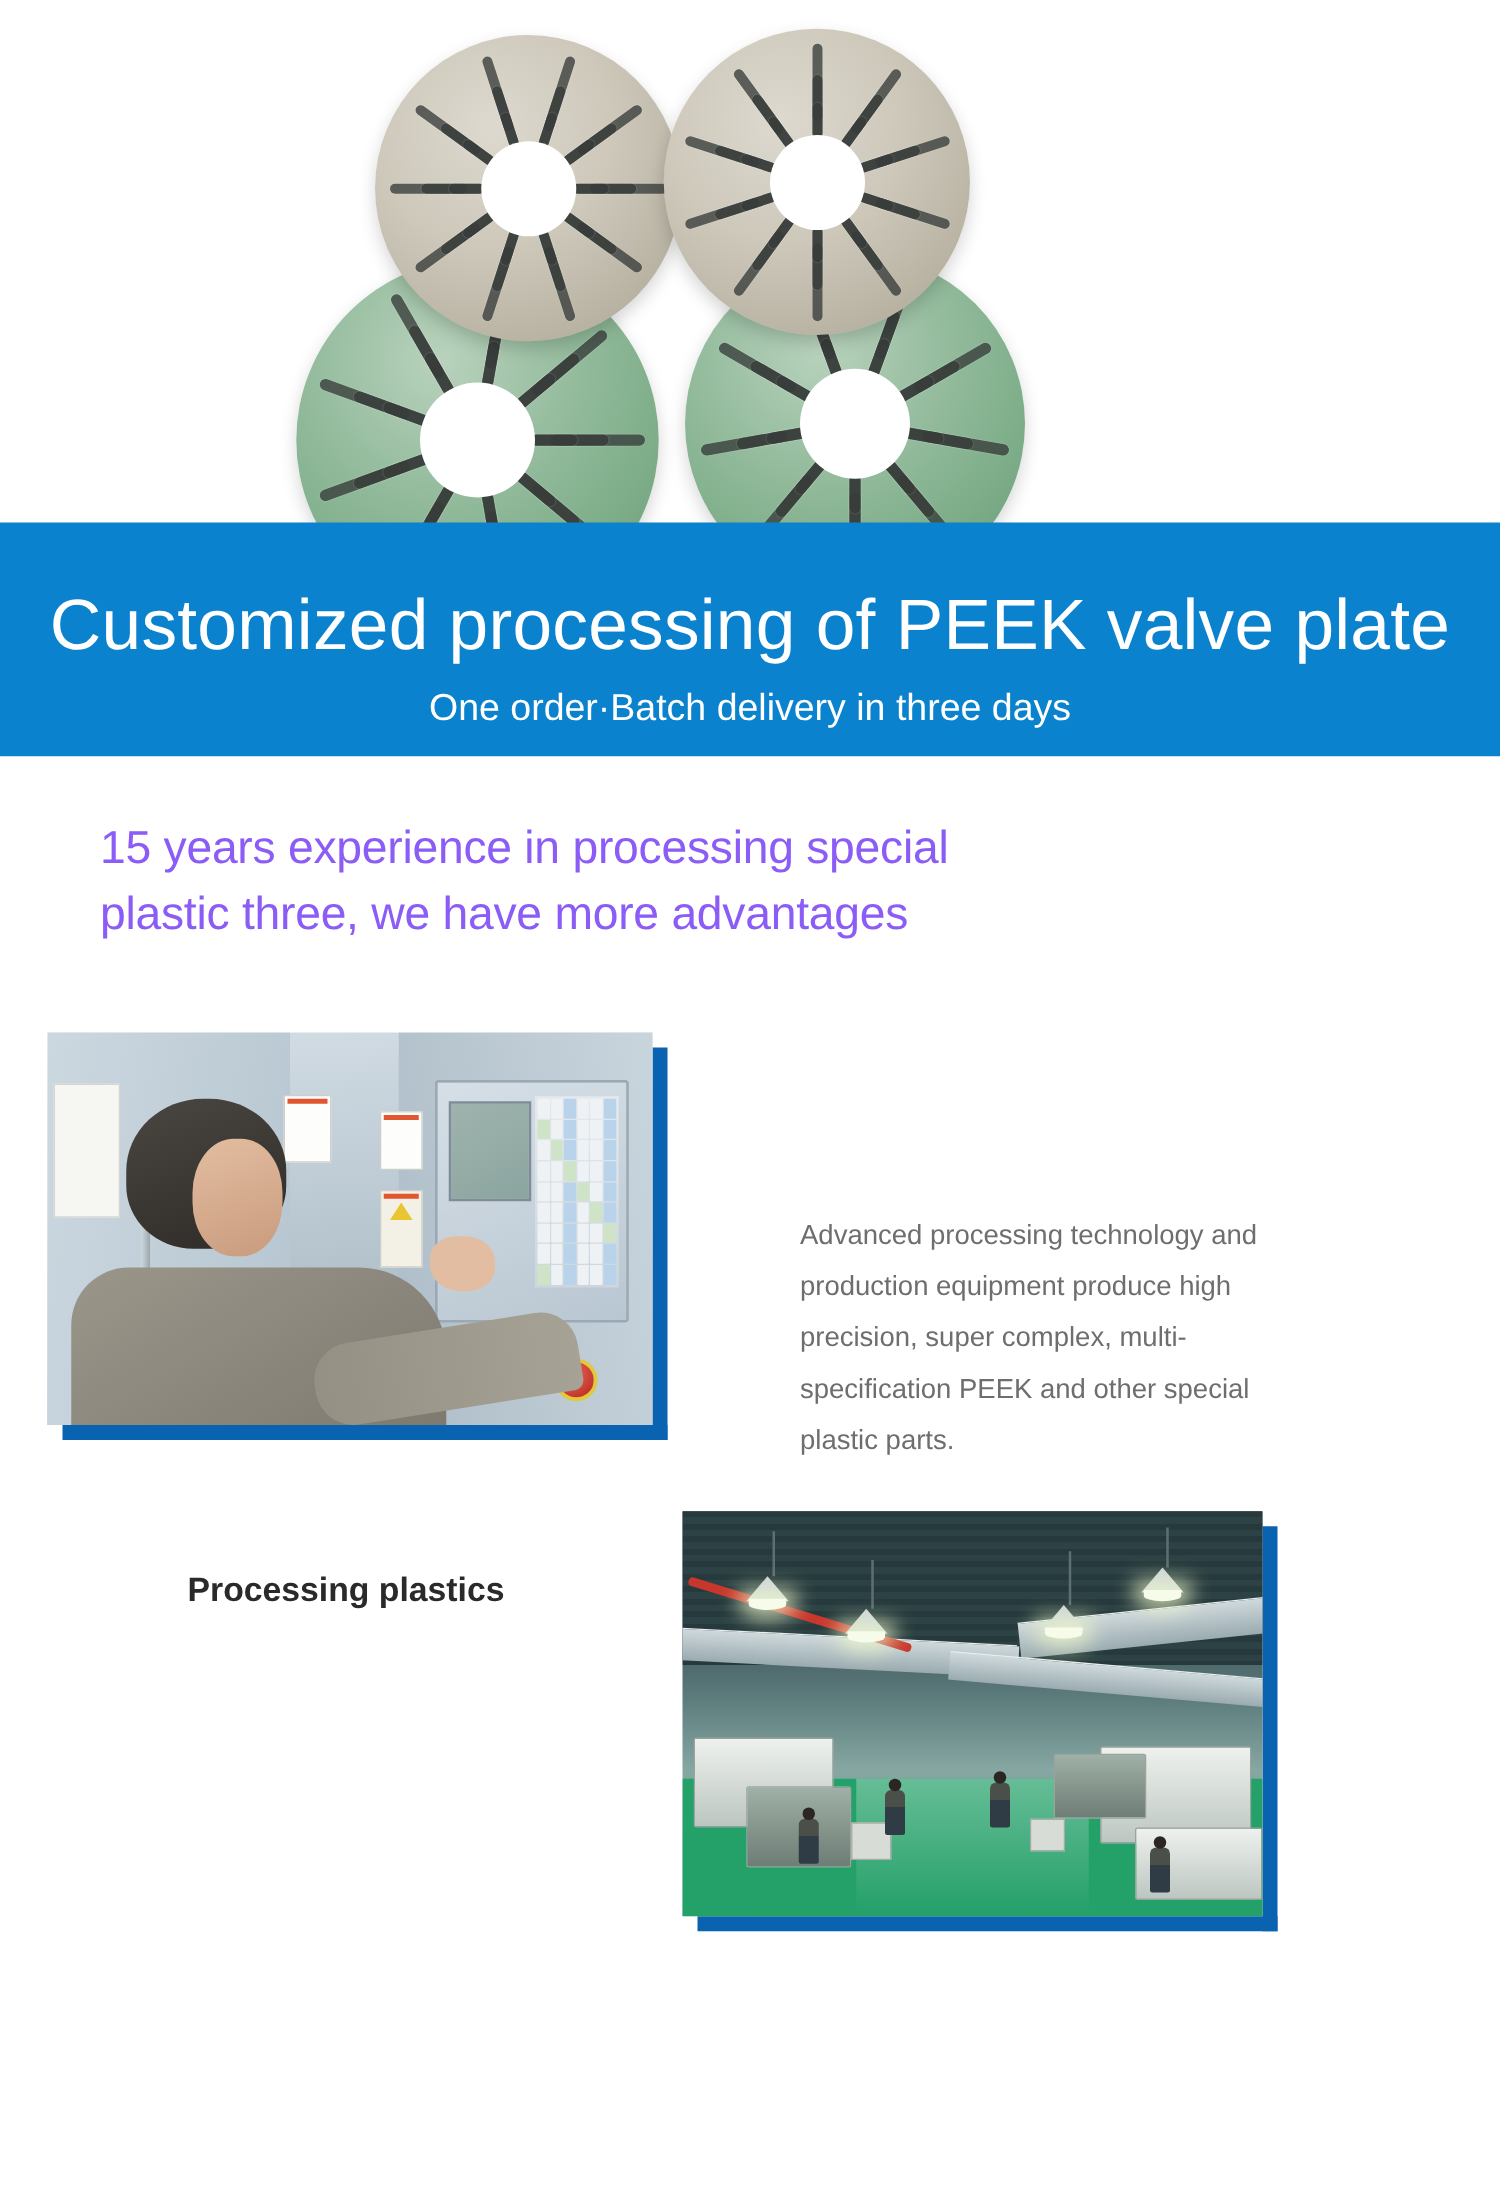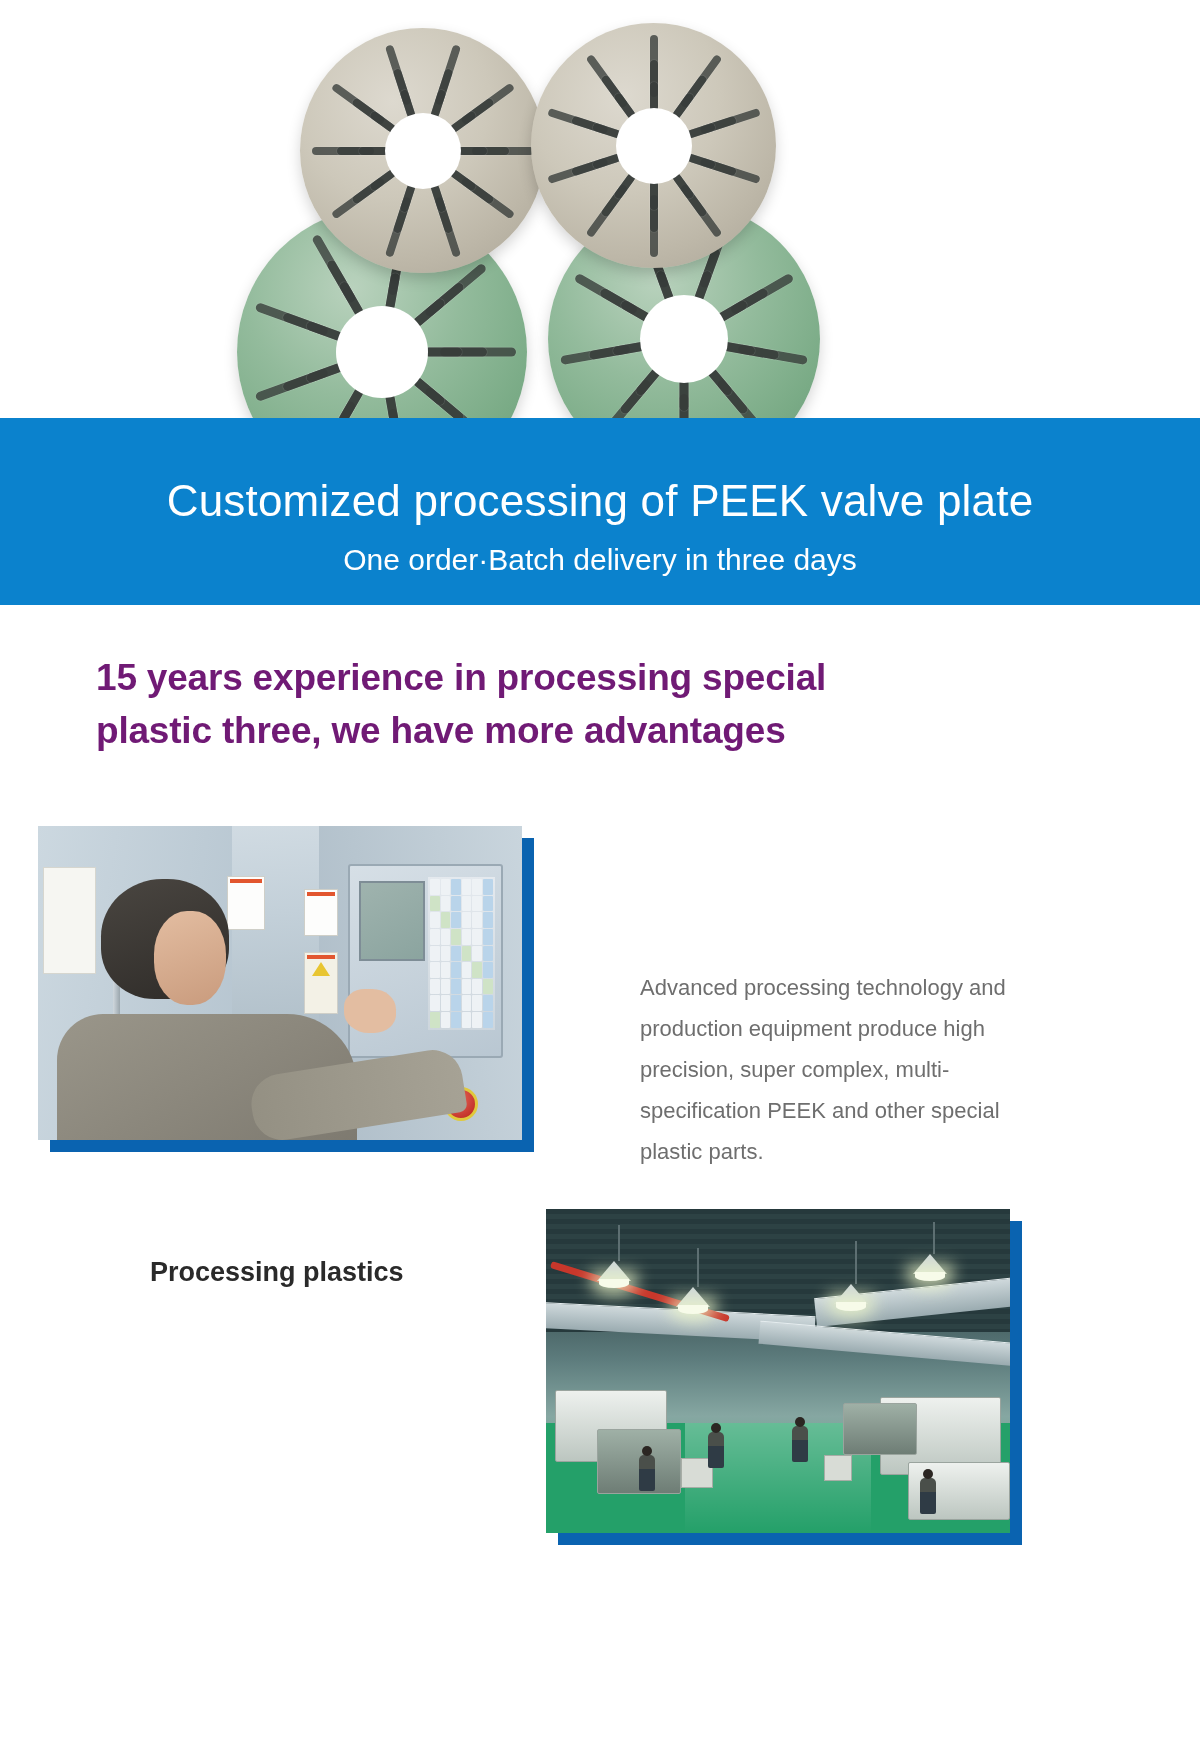--- a/index.html
+++ b/index.html
@@ -44,33 +44,33 @@
   }
 
   
   .banner {
     position: absolute; left: 0; top: 418px; width: 1200px; height: 187px;
     background: #0b82cd;
     display: flex; flex-direction: column; align-items: center;
     justify-content: center;
   }
   .banner-title {
-    color: #ffffff; font-size: 44px; font-weight: 400; letter-spacing: .2px;
+    color: #ffffff; font-size: 57px; font-weight: 400; letter-spacing: .2px;
     line-height: 1.12; text-align: left; white-space: nowrap;
     margin-top: 30px;
   }
   .banner-sub {
     color: #ffffff; font-size: 30px; font-weight: 400; text-align: center;
     margin-top: 18px; white-space: nowrap;
   }
 
   
   .section-heading {
-    position: absolute; left: 96px; top: 652px; width: 960px;
-    color: #701a75; font-size: 37px; font-weight: bold;
+    position: absolute; left: 80px; top: 652px; width: 960px;
+    color: #8b5cf6; font-size: 37px; font-weight: normal;
     line-height: 1.42; letter-spacing: -.2px;
   }
 
   
   .feature { position: absolute; }
 
   .photo-frame { position: relative; }
   .photo-frame .accent {
     position: absolute; background: #0a63b0;
   }

